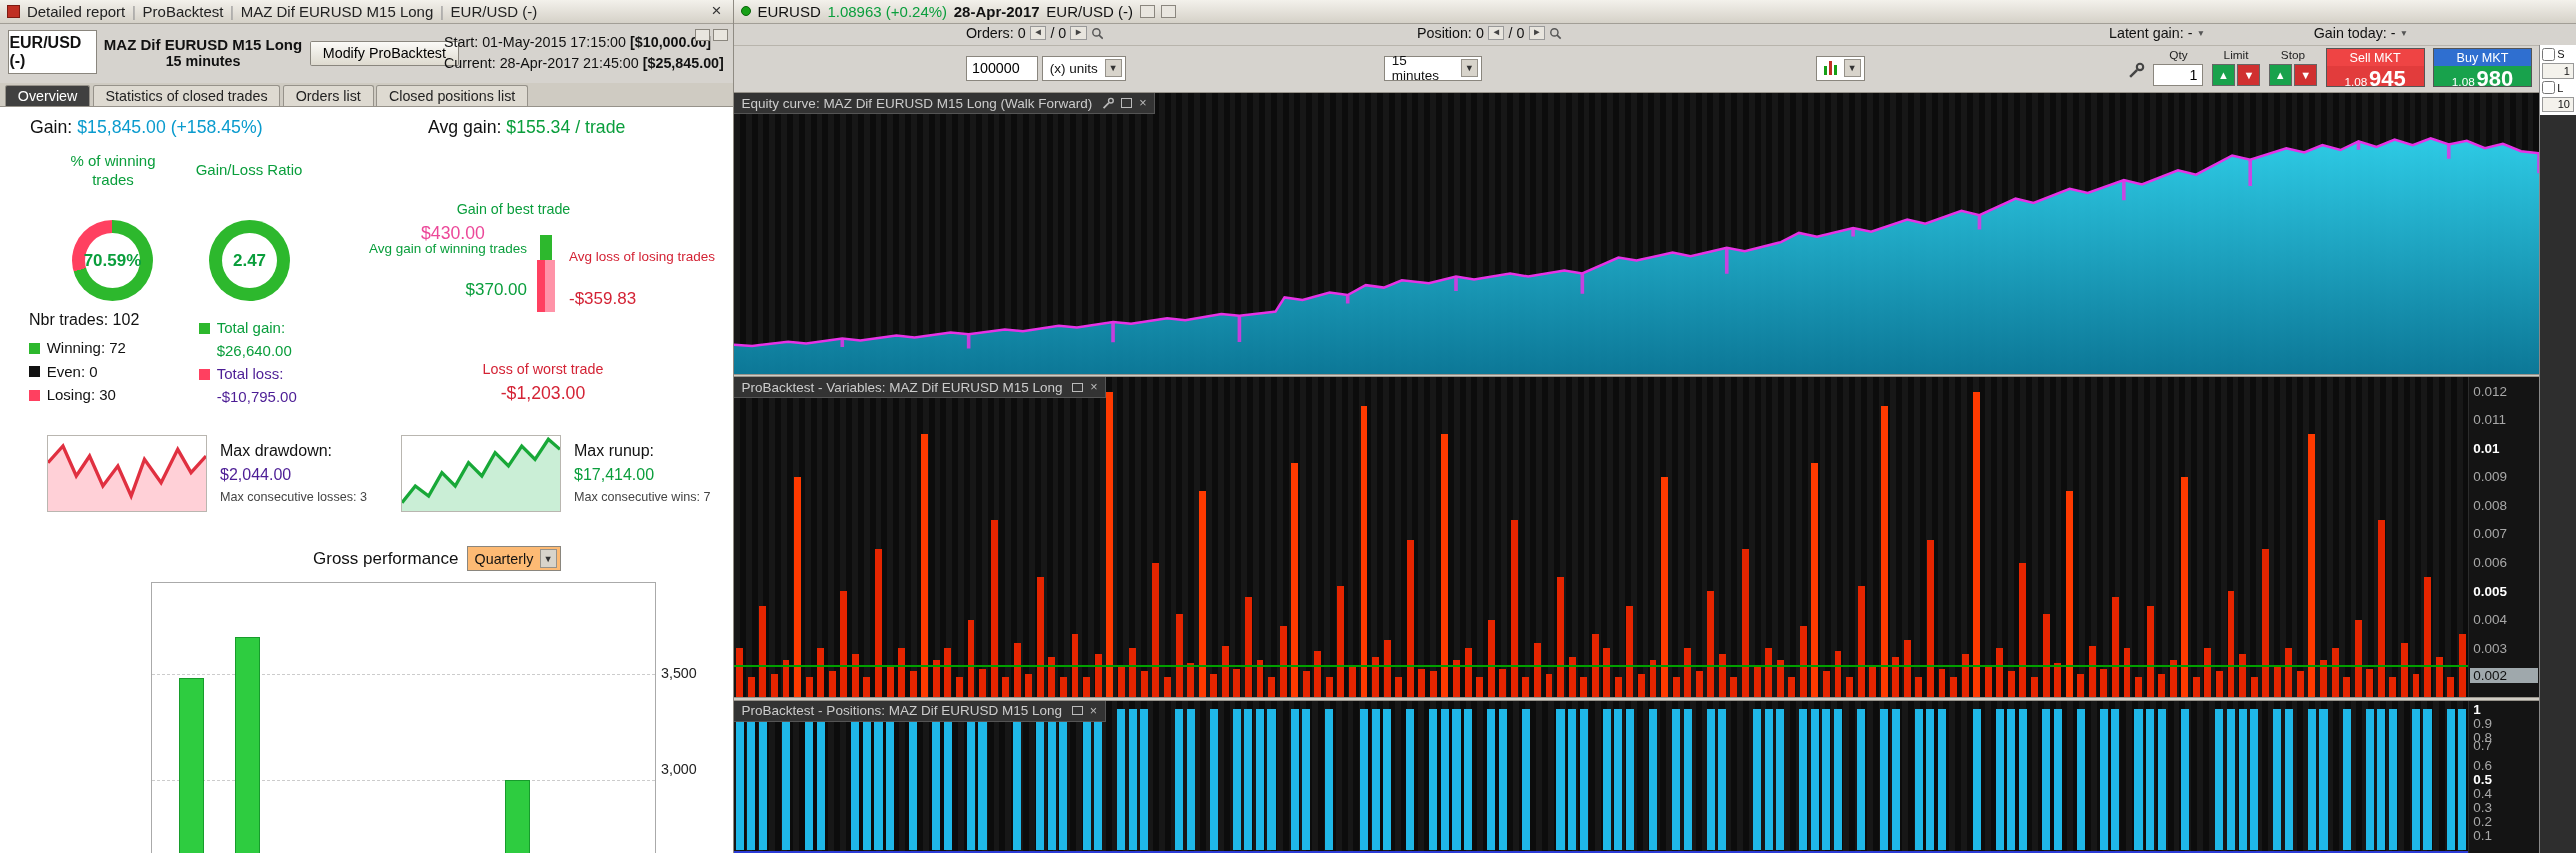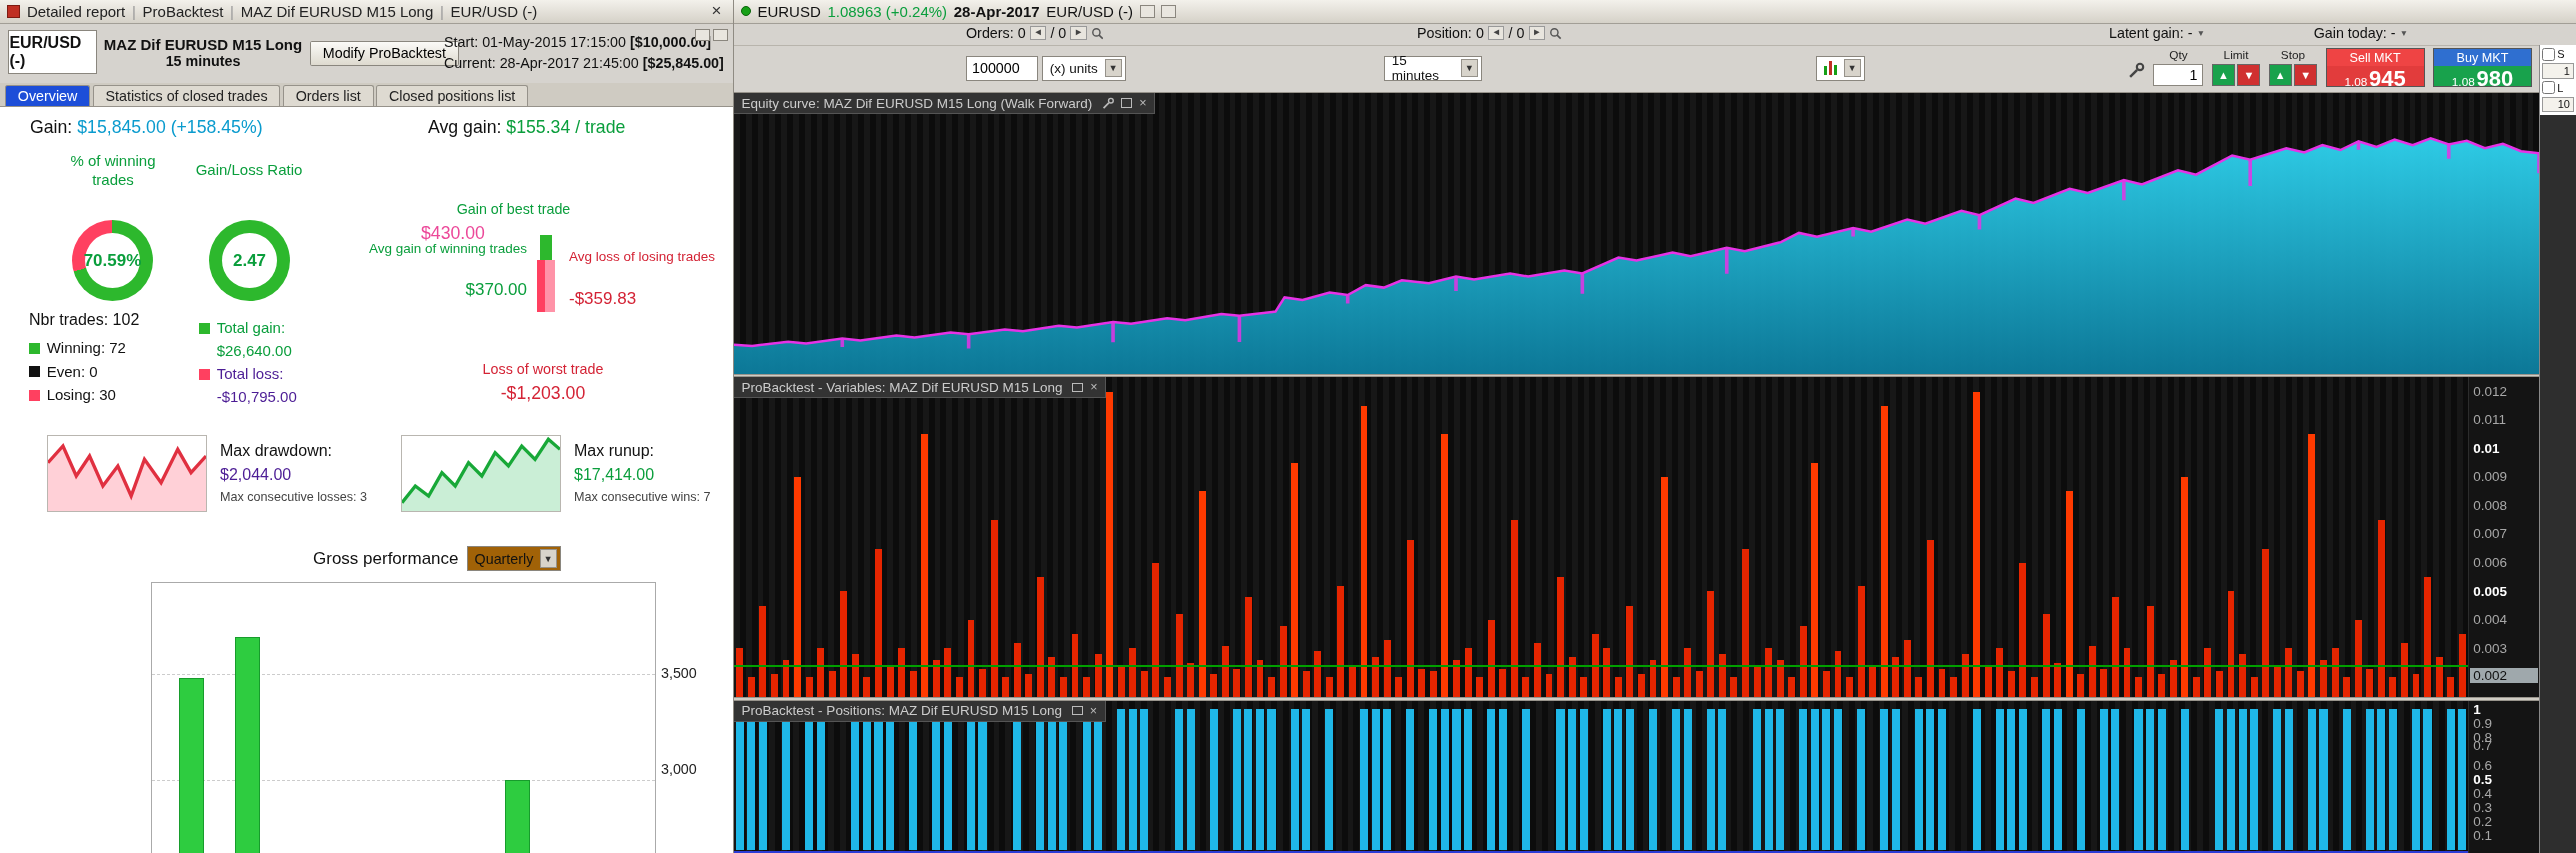--- a/index.html
+++ b/index.html
@@ -21,21 +21,21 @@
   .inst-box{position:absolute;left:8.4px;top:6.7px;width:89px;height:44px;background:#fff;border:0.8px solid #8a867e;display:flex;align-items:center;justify-content:center;font-weight:bold;font-size:16px;}
   .strat{position:absolute;left:103px;top:6.7px;width:200px;height:44px;display:flex;flex-direction:column;align-items:center;justify-content:center;}
   .strat-name{font-weight:bold;font-size:15px;}
   .strat-tf{font-weight:bold;font-size:14.3px;}
   .modify-btn{position:absolute;left:310px;top:17px;height:25px;padding:0 11.8px;font-size:14.3px;background:linear-gradient(#fbfaf7,#dedacf);border:0.8px solid #8a867e;border-radius:1.7px;font-family:inherit;}
   .startblock{position:absolute;left:444px;top:8.4px;font-size:14.3px;line-height:21px;white-space:nowrap;}
   .hdr-icons{position:absolute;right:5px;top:5px;display:flex;gap:3.4px;}
 
   .tabs{display:flex;gap:2.5px;padding:2.5px 5px 0;background:#cfcbc2;border-bottom:0.8px solid #96928a;height:24.4px;}
   .tab{padding:1.7px 11.8px;font-size:14.3px;background:#dedad1;border:0.8px solid #96928a;border-bottom:none;border-radius:2.5px 2.5px 0 0;color:#222;cursor:pointer;}
-  .tab.active{background:#1d4ed8;color:#fff;}
+  .tab.active{background:#404040;color:#fff;}
 
   .content{position:absolute;left:0;top:107px;right:0;bottom:0;background:#fff;overflow:hidden;font-size:15px;}
 
   .gain-row{left:30px;top:10px;font-size:17.7px;}
   .gain-value{color:#0a9bce;}
   .avg-row{left:428px;top:10px;font-size:17.7px;}
   .green-v{color:#0a9e3c;}
   .red-v{color:#4c1d95;}
 
   .col-title{color:#0a9e3c;font-size:15px;text-align:center;line-height:18.5px;}
@@ -70,21 +70,21 @@
 
   .spark{width:160px;height:77px;background:#fff;border:0.8px solid #b9b6b0;}
   #spark-dd{left:47px;top:328px;}
   #spark-ru{left:401px;top:328px;}
   .stat-text{font-size:16px;line-height:23.6px;}
   #dd-text{left:220px;top:332px;}
   #ru-text{left:574px;top:332px;}
   .stat-note{font-size:12.6px;color:#444;}
 
   .gross-row{left:313px;top:439px;display:flex;align-items:center;gap:8.4px;font-size:17px;}
-  .gross-select{width:94px;height:25px;border:0.8px solid #8a867e;background:#a16207;font-size:14.3px;display:flex;align-items:center;justify-content:space-between;padding:0 3.4px 0 6.7px;cursor:pointer;}
+  .gross-select{width:94px;height:25px;border:0.8px solid #8a867e;background:#fdba74;font-size:14.3px;display:flex;align-items:center;justify-content:space-between;padding:0 3.4px 0 6.7px;cursor:pointer;}
   .sel-arrow{width:17px;height:18.5px;background:#d8d4cb;border:0.8px solid #96928a;display:flex;align-items:center;justify-content:center;font-size:9.3px;color:#333;}
 
   #gross-chart{left:151px;top:475px;width:505px;height:274px;border:0.8px solid #aaa;border-bottom:none;background:#fff;overflow:hidden;}
   #gross-labels{left:661px;top:475px;width:67px;height:274px;}
   .ggrid{position:absolute;left:0;right:0;border-top:0.8px dashed #ccc;}
   .glabel{position:absolute;left:0;font-size:14.3px;color:#222;}
   .gbar{position:absolute;width:25px;background:#2ecc40;border:0.8px solid #179c2c;}
 
   
   .rw{position:absolute;left:734px;top:0;width:1842px;height:853px;background:#d6d3ce;}

